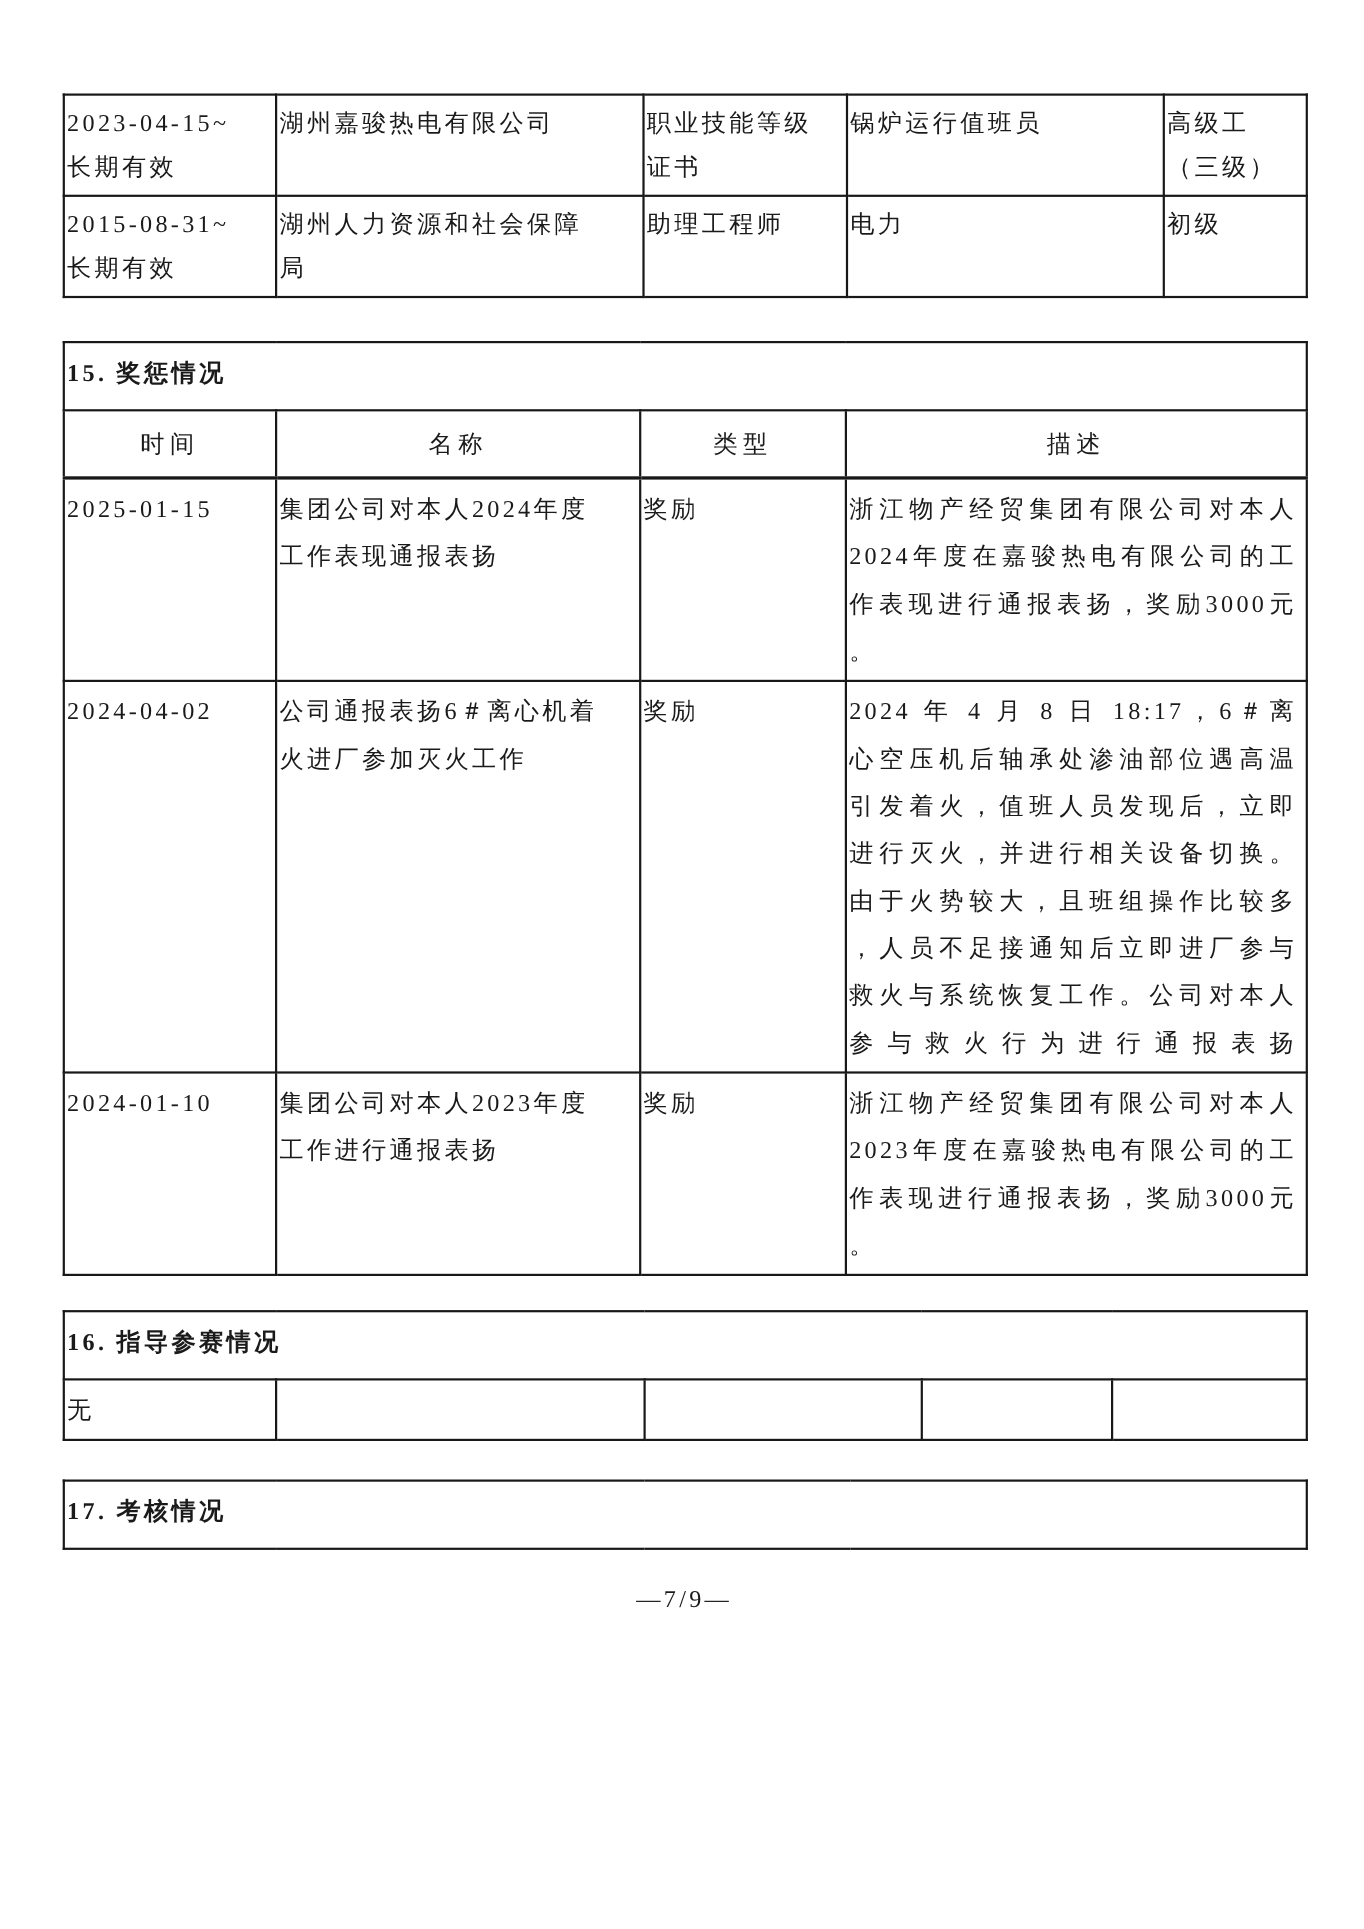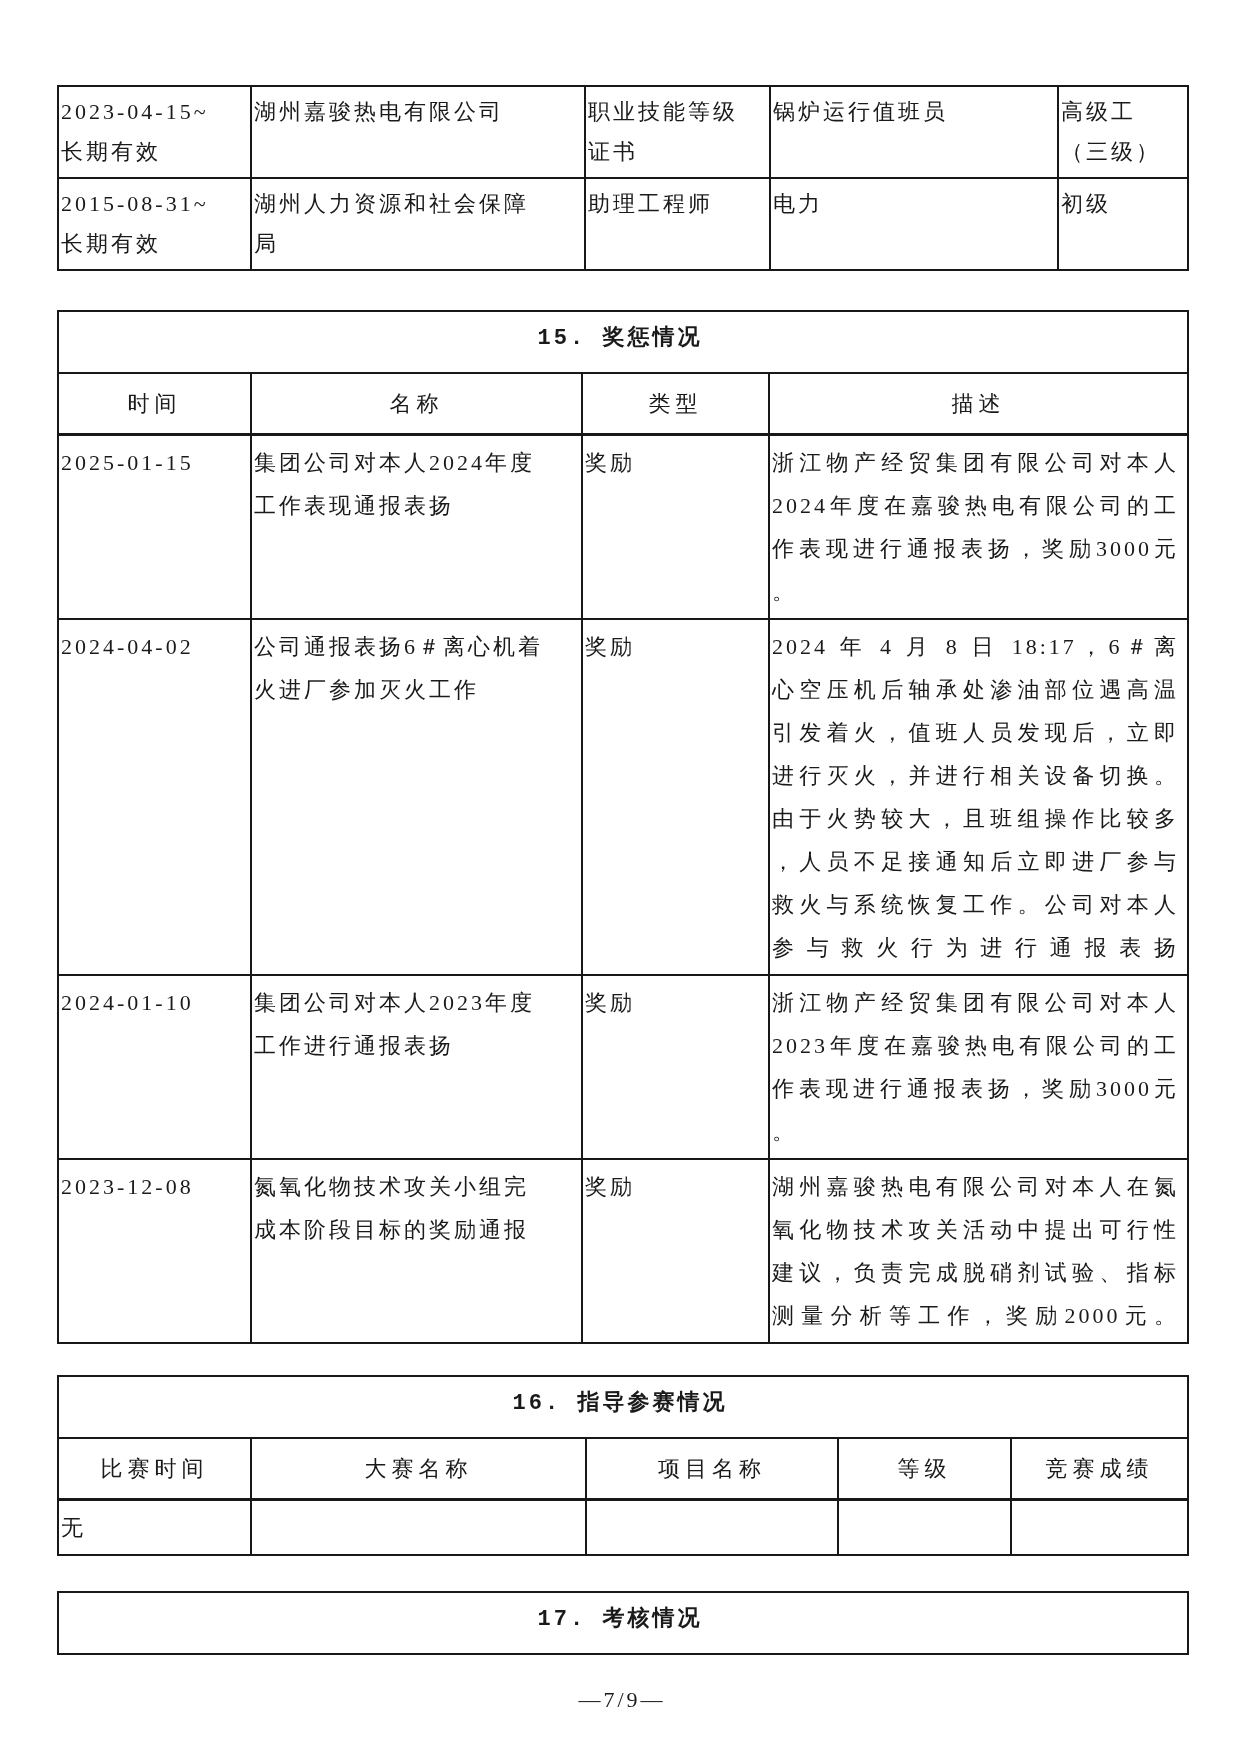--- a/index.html
+++ b/index.html
@@ -45,22 +45,22 @@
     line-height: 43px;
     letter-spacing: 3px;
     white-space: pre-line;
   }
   
   table.cert td { line-height: 40px; padding-top: 5px; padding-bottom: 5px; }
   
   td.title-cell {
     height: 50px;
     vertical-align: middle;
-    text-align: center;
-    font-family: Liberation Mono, monospace;
+    text-align: left;
+    font-family: Liberation Serif, serif;
     font-weight: bold;
     font-size: 23px;
     letter-spacing: 1px;
     padding: 0;
     white-space: normal;
     border-bottom-width: 3px;
     margin-top: 20px;
   }
   
   table.tbl th {
@@ -178,53 +178,36 @@
       <tr>
         <td class="date-cell">2024-01-10</td>
         <td>集团公司对本人2023年度
 工作进行通报表扬</td>
         <td>奖励</td>
         <td class="desc-cell">浙江物产经贸集团有限公司对本人
 2023年度在嘉骏热电有限公司的工
 作表现进行通报表扬，奖励3000元
 。</td>
       </tr>
-      <tr>
-        <td class="date-cell">2023-12-08</td>
-        <td>氮氧化物技术攻关小组完
-成本阶段目标的奖励通报</td>
-        <td>奖励</td>
-        <td class="desc-cell">湖州嘉骏热电有限公司对本人在氮
-氧化物技术攻关活动中提出可行性
-建议，负责完成脱硝剂试验、指标
-测量分析等工作，奖励2000元。</td>
-      </tr>
     </tbody>
   </table>
 
   <table class="tbl gap-b">
     <colgroup>
       <col style="width:193px">
         <col style="width:335px">
         <col style="width:252px">
         <col style="width:173px">
         <col style="width:177px">
     </colgroup>
     <tbody>
       <tr>
         <td class="title-cell" colspan="5">16. 指导参赛情况</td>
       </tr>
       <tr>
-        <th>比赛时间</th>
-        <th>大赛名称</th>
-        <th>项目名称</th>
-        <th>等级</th>
-        <th>竞赛成绩</th>
-      </tr>
-      <tr>
         <td>无</td>
         <td></td>
         <td></td>
         <td></td>
         <td></td>
       </tr>
     </tbody>
   </table>
 
   <table class="tbl gap-c">

